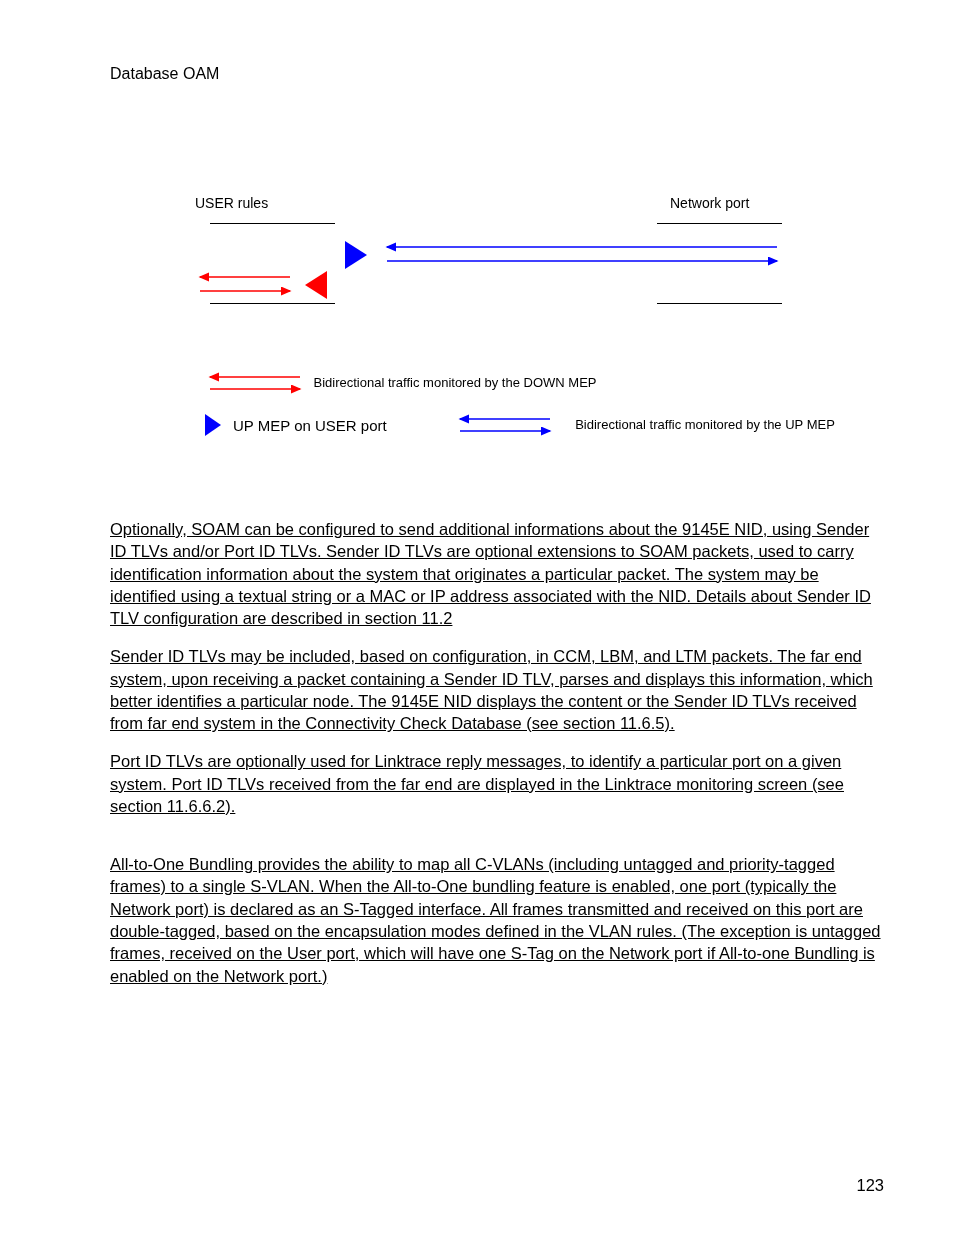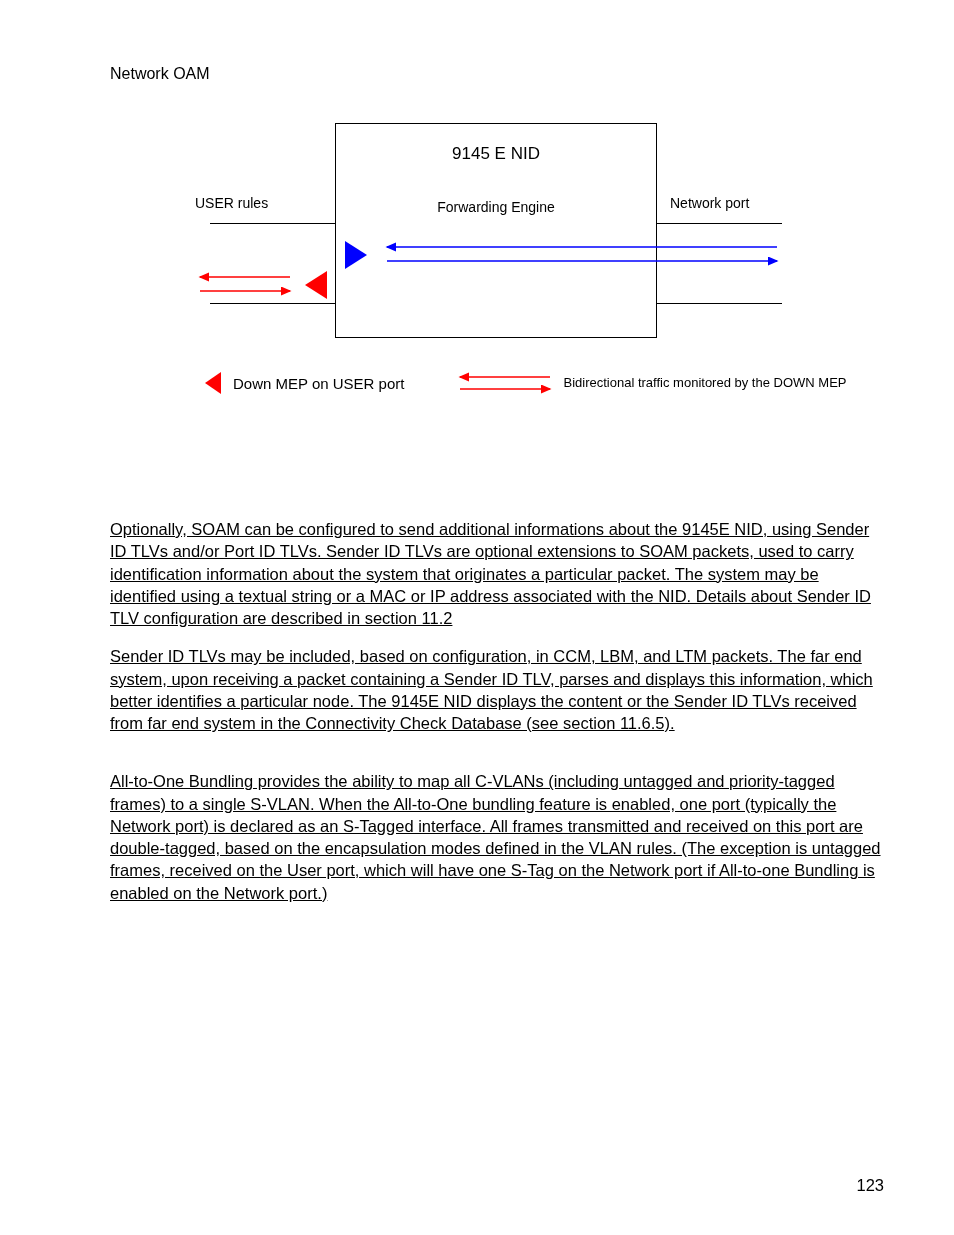--- a/index.html
+++ b/index.html
@@ -174,27 +174,23 @@
     position: absolute;
     bottom: 40px;
     right: 70px;
     font-size: 16.5px;
   }
 </style>
 </head>
 <body>
 
 <div class="page">
-  <div class="header">Network OAM</div>
+  <div class="header">Database OAM</div>
 
   <div class="diagram-area">
-    <div class="engine-box">
-      <div class="nid-title">9145 E NID</div>
-      <div class="fe-label">Forwarding Engine</div>
-    </div>
 
     <div class="user-port-label">USER rules</div>
     <div class="network-port-label">Network port</div>
 
     <div class="left-port-top"></div>
     <div class="left-port-bottom"></div>
     <div class="right-port-top"></div>
     <div class="right-port-bottom"></div>
 
     <div class="tri-pos-blue">
@@ -223,44 +219,59 @@
             <path d="M0,0 L7,3 L0,6 Z" fill="#0000ff"></path>
           </marker>
         </defs>
         <line x1="395" y1="6" x2="5" y2="6" stroke="#0000ff" stroke-width="1.5" marker-end="url(#ab)"></line>
         <line x1="5" y1="20" x2="395" y2="20" stroke="#0000ff" stroke-width="1.5" marker-end="url(#ab)"></line>
       </svg>
     </div>
 
     <div class="legend">
       <div class="legend-row">
-        <div class="legend-left">
-          <div class="tri-red-left-sm"></div>
-          <span class="text">Down MEP on USER port</span>
-        </div>
         <div class="legend-mid">
           <svg width="100" height="24">
             <defs>
               <marker id="ar2" markerWidth="8" markerHeight="8" refX="6" refY="3" orient="auto">
                 <path d="M0,0 L7,3 L0,6 Z" fill="#ff0000"></path>
               </marker>
             </defs>
             <line x1="95" y1="6" x2="5" y2="6" stroke="#ff0000" stroke-width="1.5" marker-end="url(#ar2)"></line>
             <line x1="5" y1="18" x2="95" y2="18" stroke="#ff0000" stroke-width="1.5" marker-end="url(#ar2)"></line>
           </svg>
         </div>
         <div class="legend-right">Bidirectional traffic monitored by the DOWN MEP</div>
       </div>
 
+      <div class="legend-row">
+        <div class="legend-left">
+          <div class="tri-blue-right-sm"></div>
+          <span class="text">UP MEP on USER port</span>
+        </div>
+        <div class="legend-mid">
+          <svg width="100" height="24">
+            <defs>
+              <marker id="ab2" markerWidth="8" markerHeight="8" refX="6" refY="3" orient="auto">
+                <path d="M0,0 L7,3 L0,6 Z" fill="#0000ff"></path>
+              </marker>
+            </defs>
+            <line x1="95" y1="6" x2="5" y2="6" stroke="#0000ff" stroke-width="1.5" marker-end="url(#ab2)"></line>
+            <line x1="5" y1="18" x2="95" y2="18" stroke="#0000ff" stroke-width="1.5" marker-end="url(#ab2)"></line>
+          </svg>
+        </div>
+        <div class="legend-right">Bidirectional traffic monitored by the UP MEP</div>
+      </div>
     </div>
   </div>
 
   <div style="height:70px"></div>
 
   <div class="body-text">
     <p>Optionally, SOAM can be configured to send additional informations about the 9145E NID, using Sender ID TLVs and/or Port ID TLVs. Sender ID TLVs are optional extensions to SOAM packets, used to carry identification information about the system that originates a particular packet. The system may be identified using a textual string or a MAC or IP address associated with the NID. Details about Sender ID TLV configuration are described in section 11.2</p>
     <p>Sender ID TLVs may be included, based on configuration, in CCM, LBM, and LTM packets. The far end system, upon receiving a packet containing a Sender ID TLV, parses and displays this information, which better identifies a particular node. The 9145E NID displays the content or the Sender ID TLVs received from far end system in the Connectivity Check Database (see section 11.6.5).</p>
+    <p>Port ID TLVs are optionally used for Linktrace reply messages, to identify a particular port on a given system. Port ID TLVs received from the far end are displayed in the Linktrace monitoring screen (see section 11.6.6.2).</p>
     <div style="height:20px"></div>
     <p>All-to-One Bundling provides the ability to map all C-VLANs (including untagged and priority-tagged frames) to a single S-VLAN. When the All-to-One bundling feature is enabled, one port (typically the Network port) is declared as an S-Tagged interface. All frames transmitted and received on this port are double-tagged, based on the encapsulation modes defined in the VLAN rules. (The exception is untagged frames, received on the User port, which will  have one S-Tag on the Network port if All-to-one Bundling is enabled on the Network port.)</p>
   </div>
 
   <div class="page-number">123</div>
 </div>
 
 </body></html>

